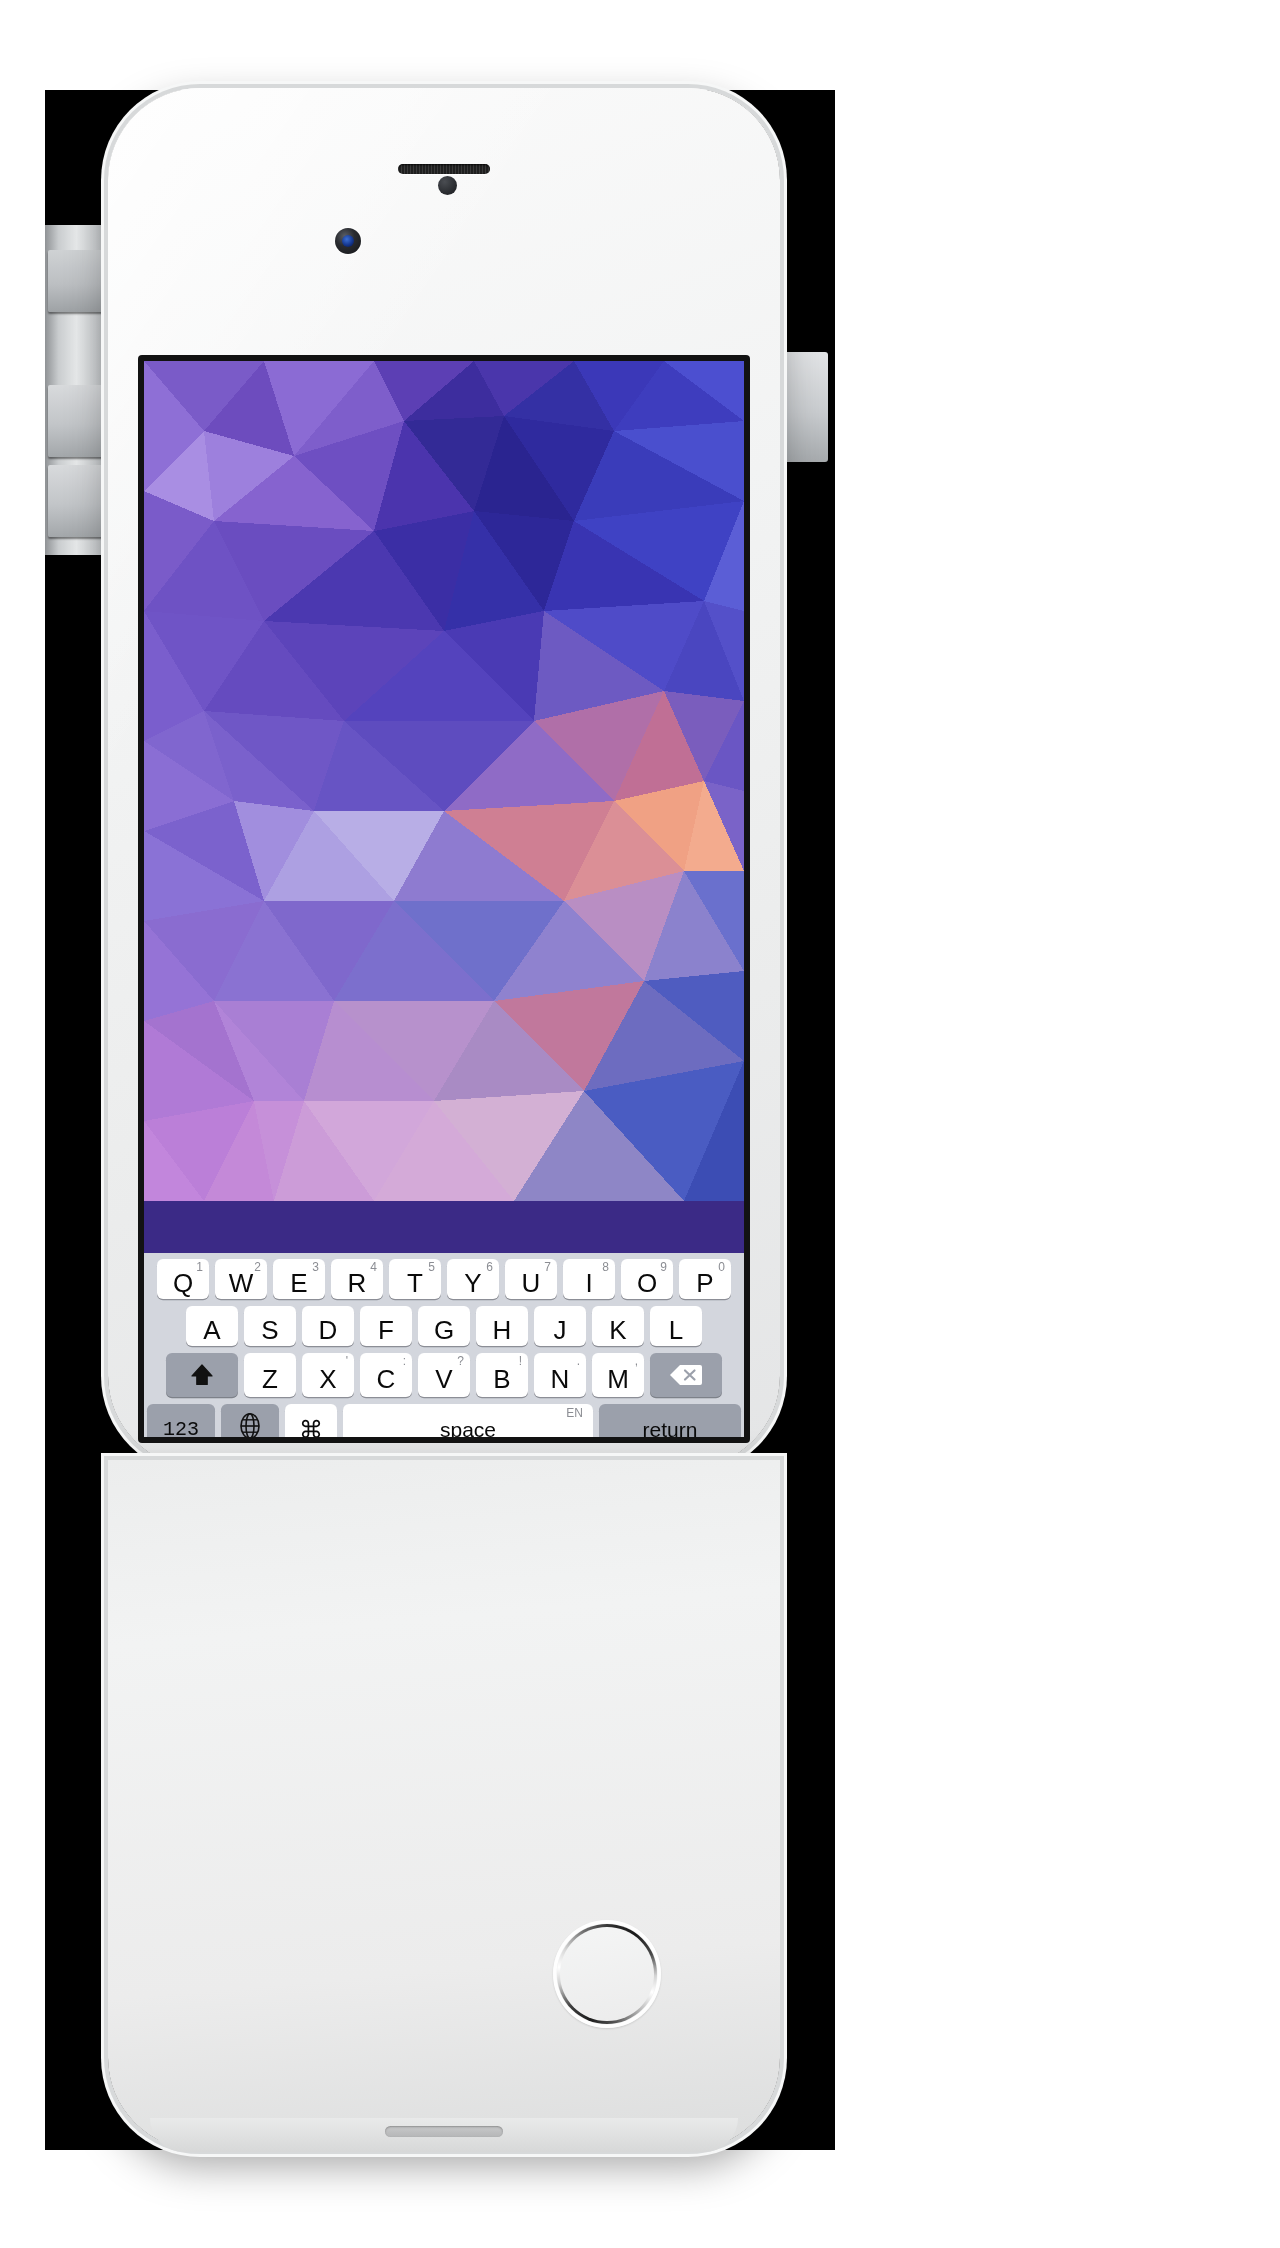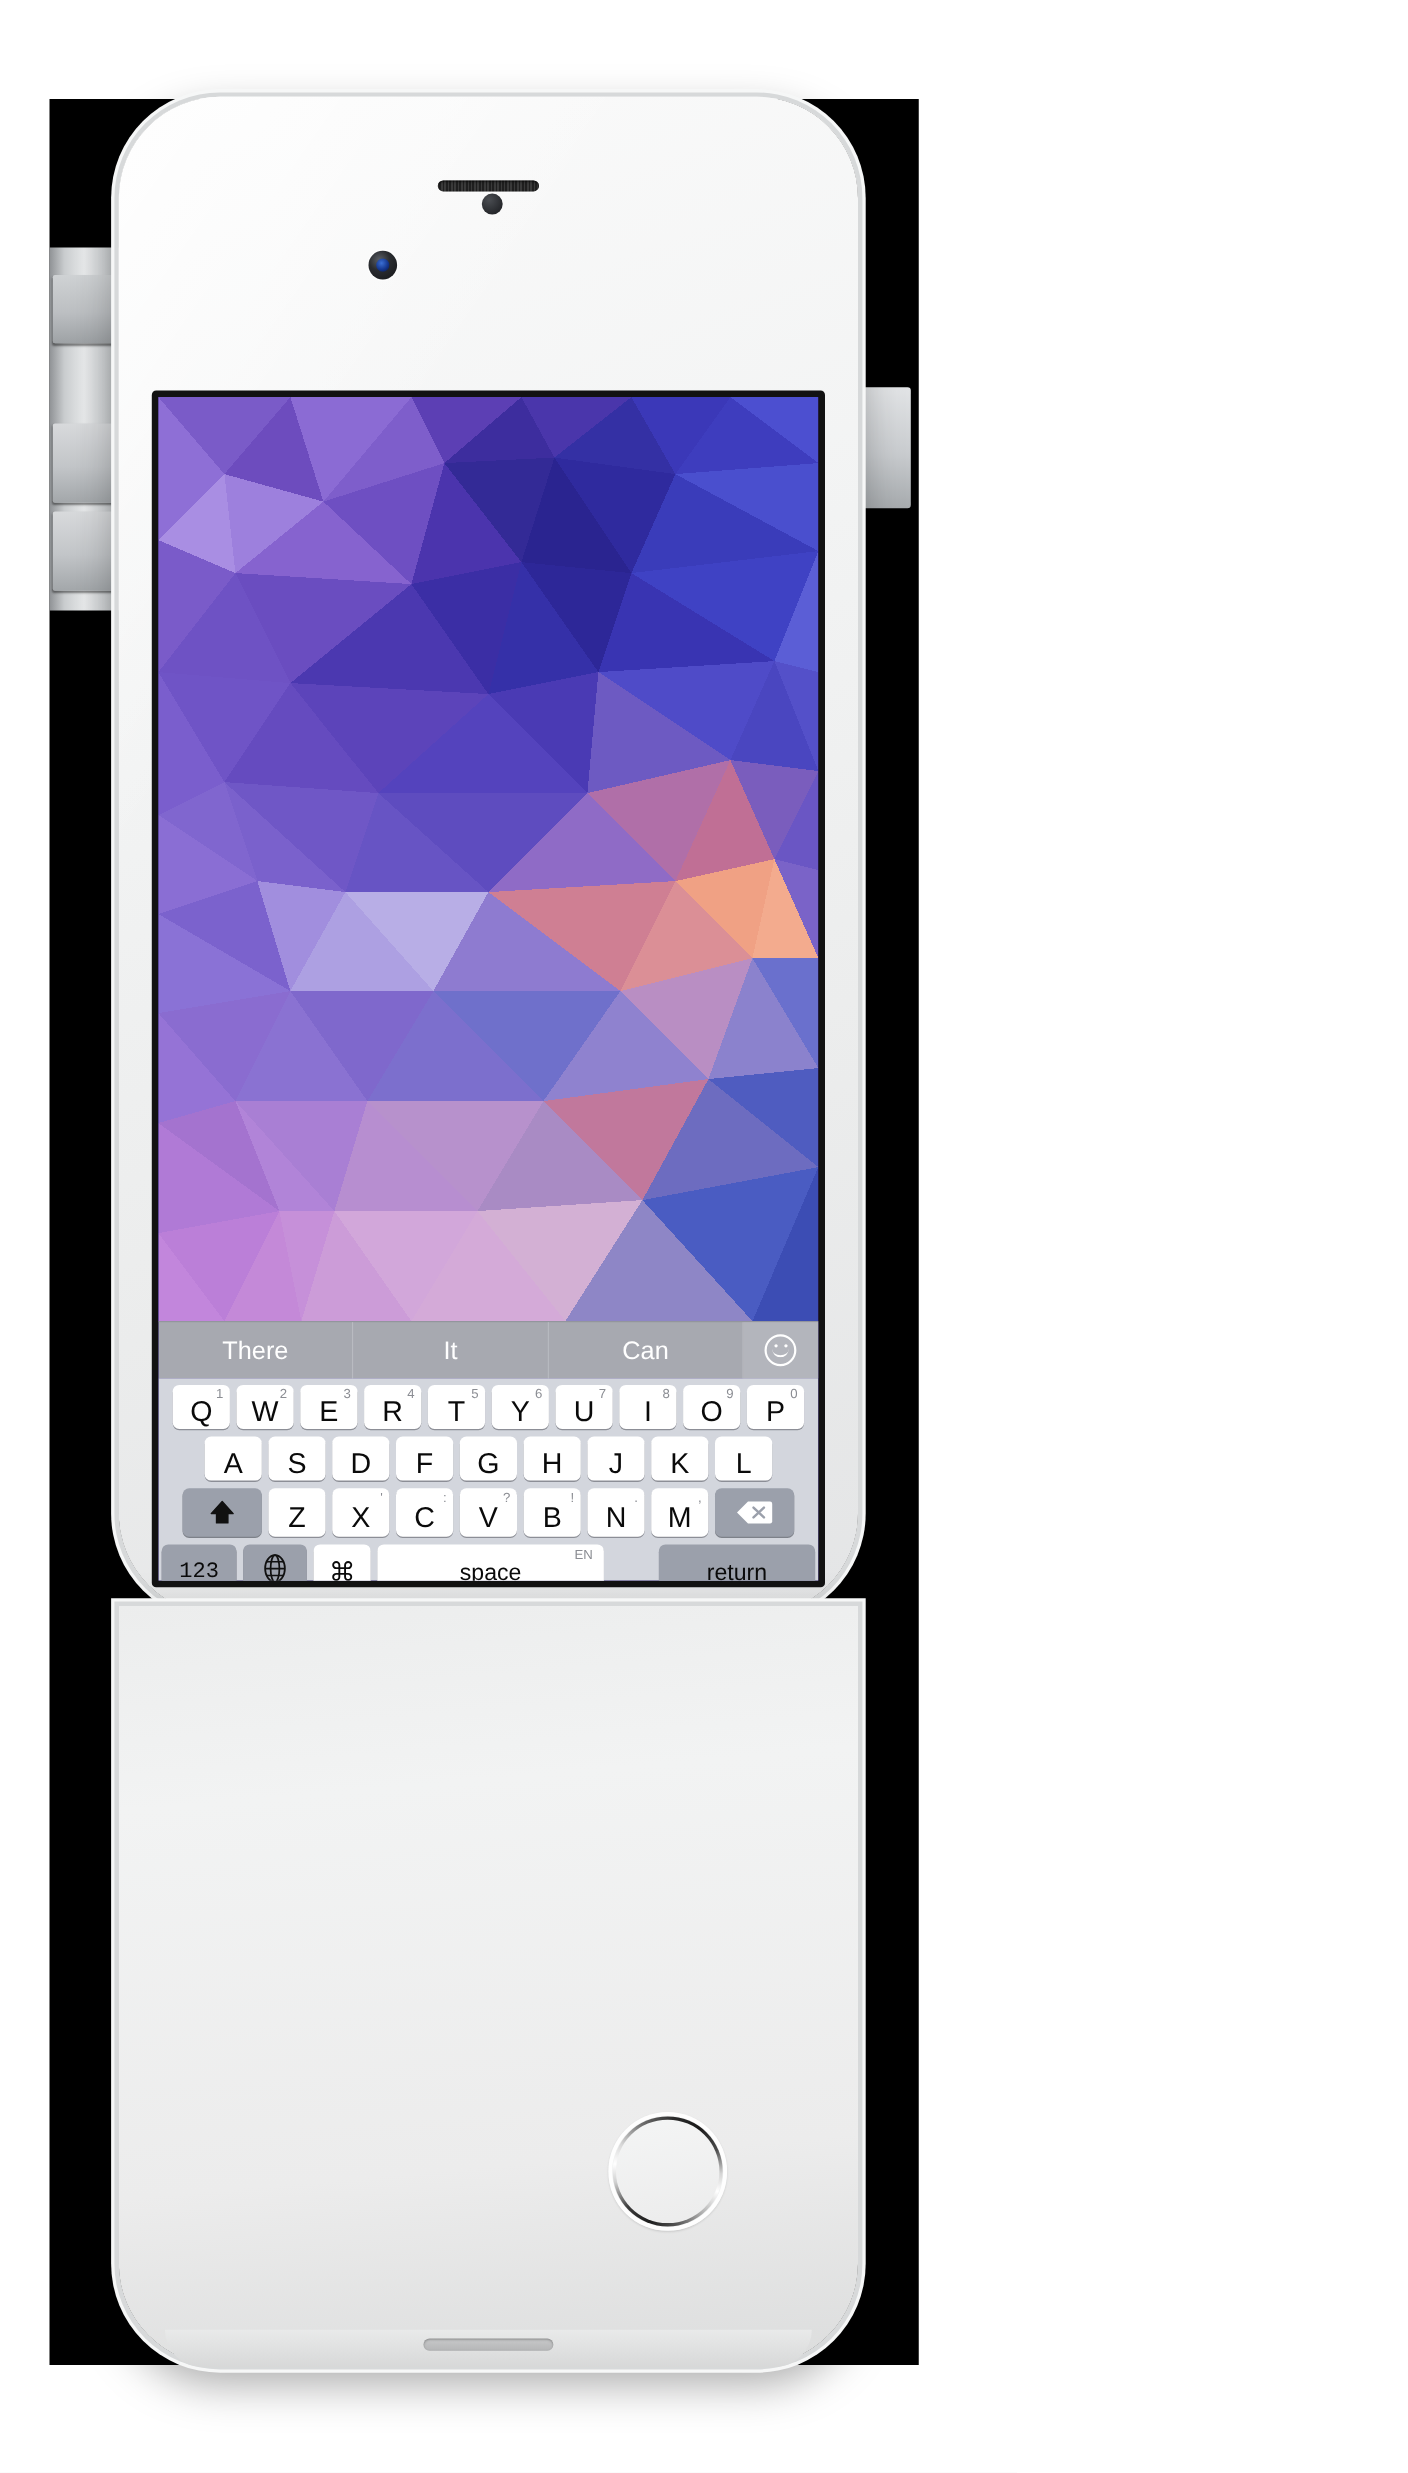--- a/index.html
+++ b/index.html
@@ -276,21 +276,21 @@
     background: #9ba0ab;
     box-shadow: 0 1.2px 0 rgba(120,124,132,.95);
   }
   .key.shift { width: 72px; }
   .key.backspace { width: 72px; }
   .key.num123 { width: 68px; font-size: 20px; font-family: Liberation Mono, monospace; }
   .key.globe { width: 58px; }
   .key.cmd { width: 52px; background: #fff; font-size: 24px; }
   .key.space { flex: 1; font-size: 21px; }
   .key.space .alt { right: 10px; top: 2px; font-size: 12px; }
-  .key.return { width: 142px; font-size: 21px; margin-left: 44px; }
+  .key.return { width: 142px; font-size: 21px; }
   .row4 .key { height: 44px; }
   .row3 .key { height: 44px; }
 
   
   .home-button {
     position: absolute;
     left: 553px; top: 1920px;
     width: 108px; height: 108px;
     border-radius: 50%;
     background: #f0f1f1;
@@ -469,32 +469,20 @@
             <polygon points="290,740 440,730 370,840" fill="#d3b0d4"></polygon>
             <polygon points="230,840 290,740 370,840" fill="#d4aad8"></polygon>
             <polygon points="440,730 600,700 540,840" fill="#4a5cc2"></polygon>
             <polygon points="370,840 440,730 540,840" fill="#8e86c6"></polygon>
             <polygon points="600,700 600,840 540,840" fill="#3c4db4"></polygon>
           </g>
         </svg>
       </div>
 
 
-      <div class="suggestbar">
-        <div class="suggest">There</div>
-        <div class="suggest">It</div>
-        <div class="suggest">Can</div>
-        <div class="suggest suggest-emoji">
-          <span class="smiley">
-            <i class="eye l"></i>
-              <i class="eye r"></i>
-              <i class="mouth"></i>
-          </span>
-        </div>
-      </div>
 
       <div class="keyboard">
 
         <div class="krow row1">
           <div class="key letter">
               <span class="alt">1</span>
               <span class="main">Q</span>
             </div>
           <div class="key letter">
               <span class="alt">2</span>

